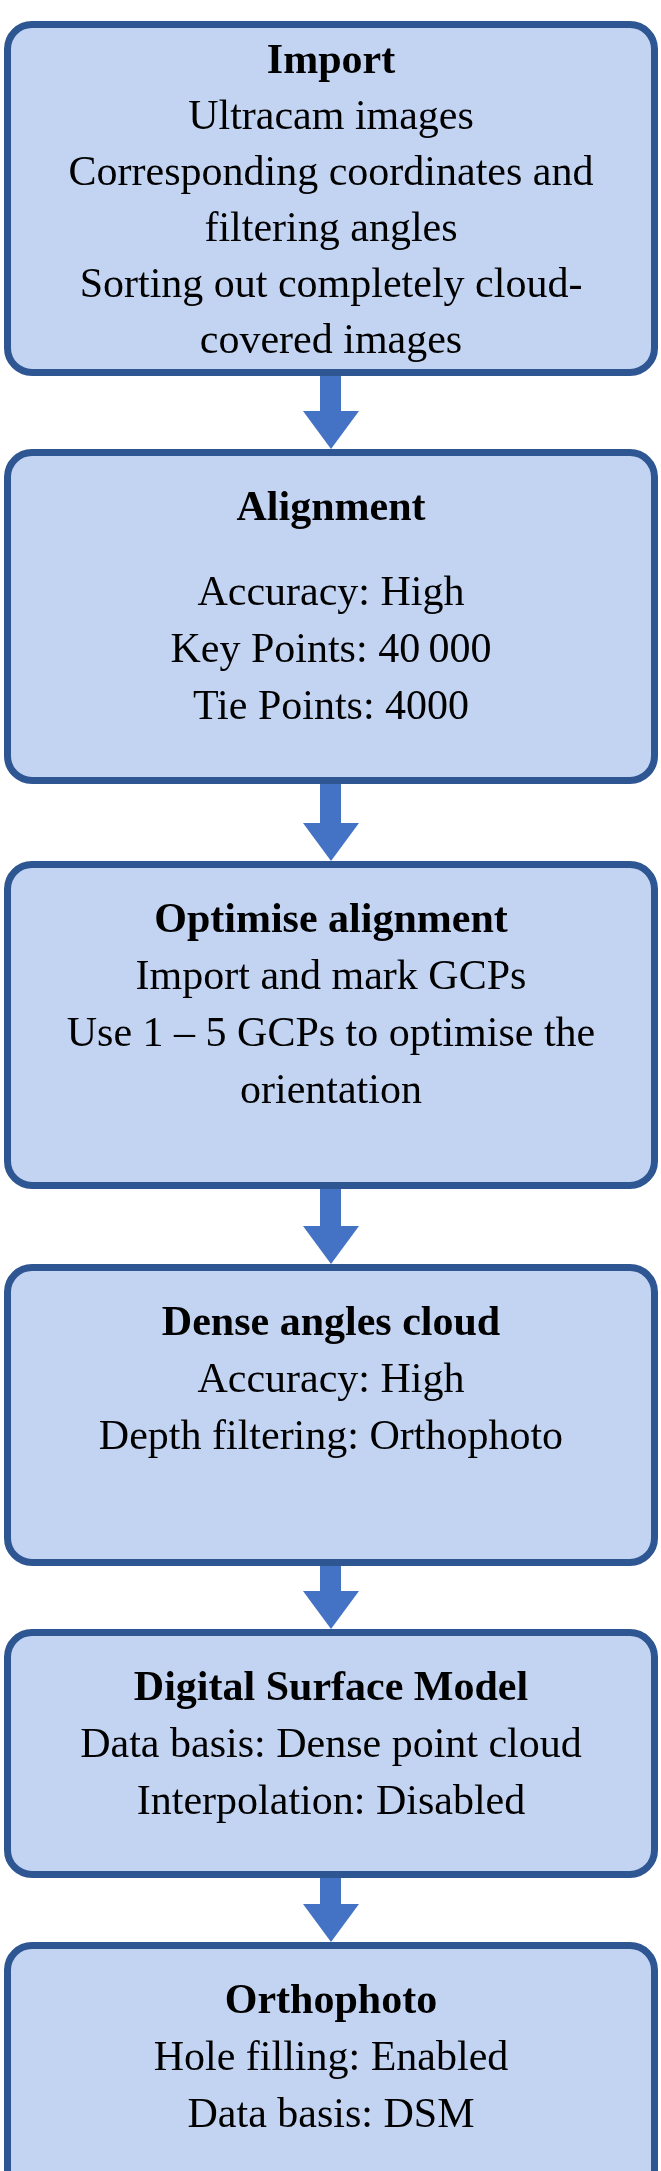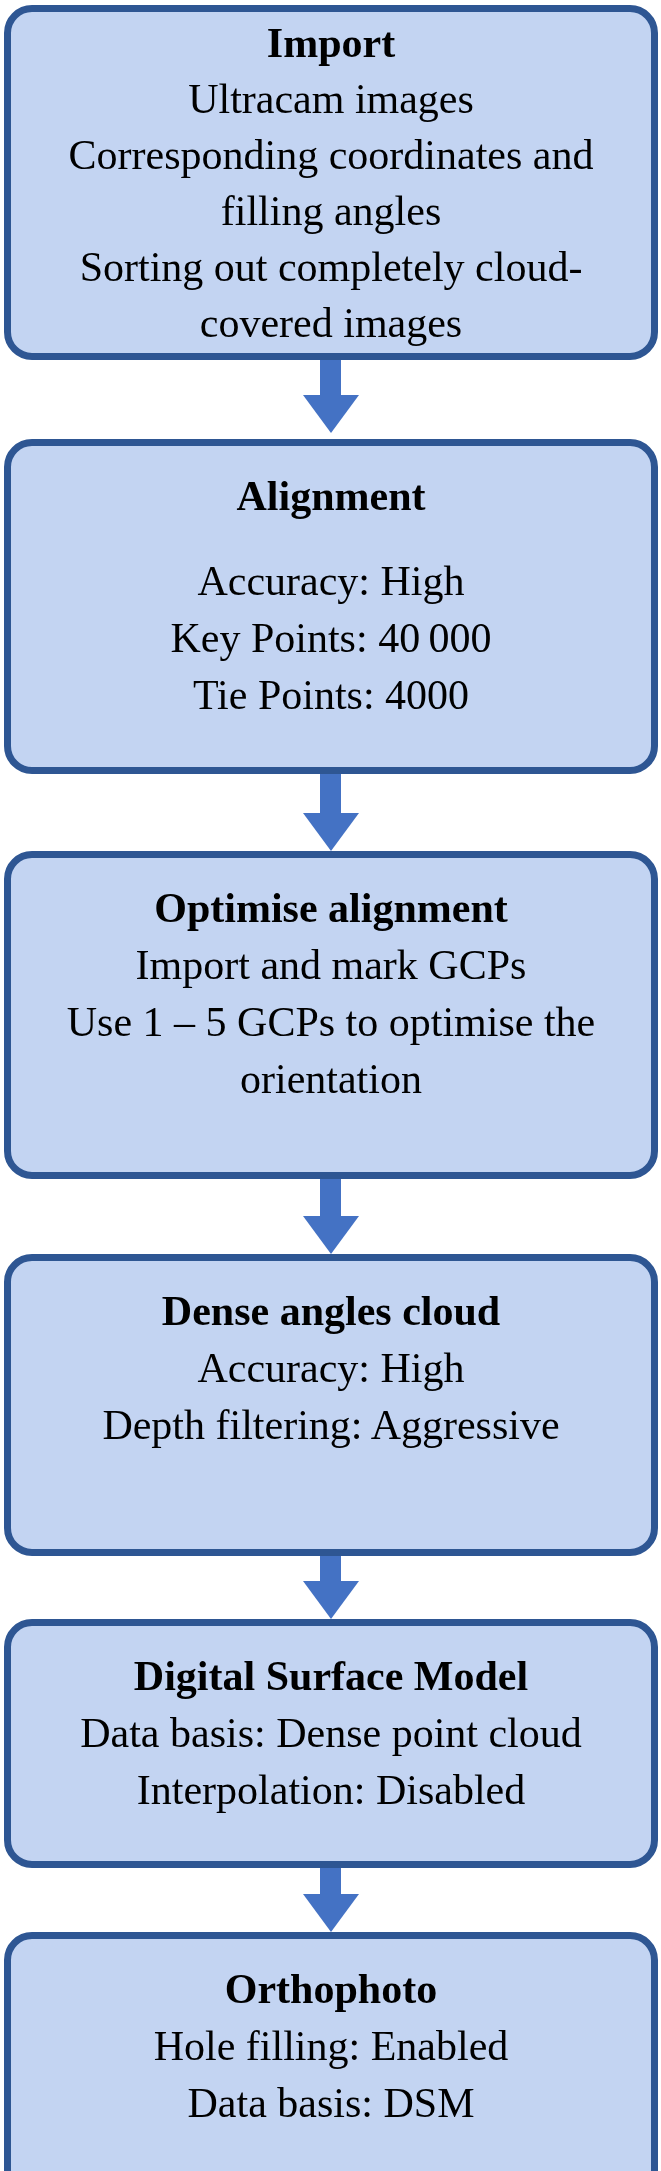--- a/index.html
+++ b/index.html
@@ -32,23 +32,23 @@
     font-size:42px;
     line-height:57px;
     flex-shrink:0;
   }
   .box .title{
     font-weight:bold;
     font-size:42px;
     line-height:57px;
   }
   .box .line{white-space:nowrap;}
-  .box-1{height:355px;padding-top:3px;line-height:56px;}
+  .box-1{height:355px;padding-top:3px;line-height:56px;margin-top:16px;}
   .box-1 .title{line-height:56px;}
-  .box-2{height:335px;padding-top:22px;margin-top:6px;}
+  .box-2{height:335px;padding-top:22px;}
   .box-2 .title{margin-bottom:28px;}
   .box-3{height:328px;padding-top:22px;}
   .box-4{height:302px;padding-top:22px;}
   .box-5{height:249px;padding-top:22px;}
   .box-6{height:320px;padding-top:22px;}
   .arrow{
     display:flex;flex-direction:column;align-items:center;
     flex-shrink:0;
   }
   .arrow .stem{
@@ -69,21 +69,21 @@
 </style>
 </head>
 <body>
 
 <div class="flowchart">
 
   <section class="box box-1">
     <div class="title">Import</div>
     <div class="line">Ultracam images</div>
     <div class="line">Corresponding coordinates and</div>
-    <div class="line">filling angles</div>
+    <div class="line">filtering angles</div>
     <div class="line">Sorting out completely cloud-</div>
     <div class="line">covered images</div>
   </section>
 
   <div class="arrow arrow-1">
     <div class="stem"></div>
     <div class="head"></div>
   </div>
 
   <section class="box box-2">
@@ -106,21 +106,21 @@
   </section>
 
   <div class="arrow arrow-3">
     <div class="stem"></div>
     <div class="head"></div>
   </div>
 
   <section class="box box-4">
     <div class="title">Dense angles cloud</div>
     <div class="line">Accuracy: High</div>
-    <div class="line">Depth filtering: Aggressive</div>
+    <div class="line">Depth filtering: Orthophoto</div>
   </section>
 
   <div class="arrow arrow-4">
     <div class="stem"></div>
     <div class="head"></div>
   </div>
 
   <section class="box box-5">
     <div class="title">Digital Surface Model</div>
     <div class="line">Data basis: Dense point cloud</div>

